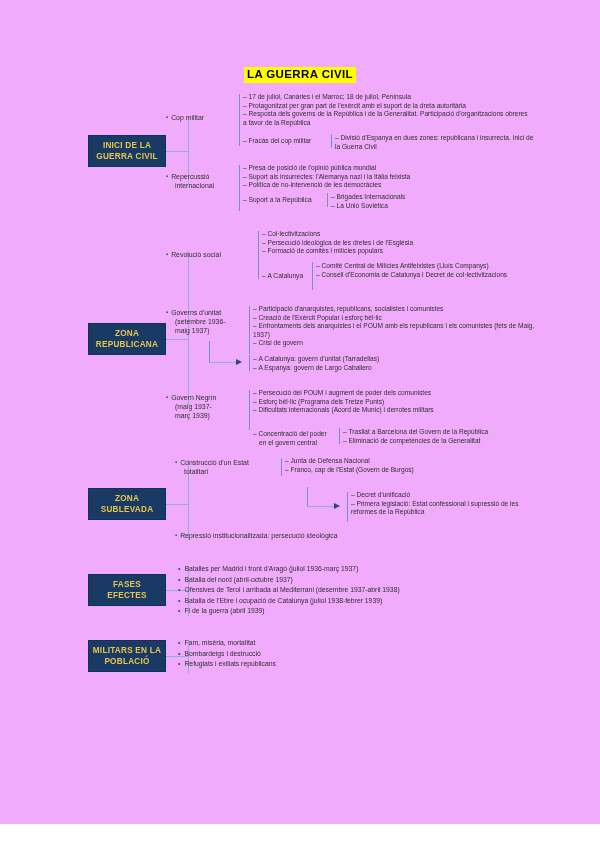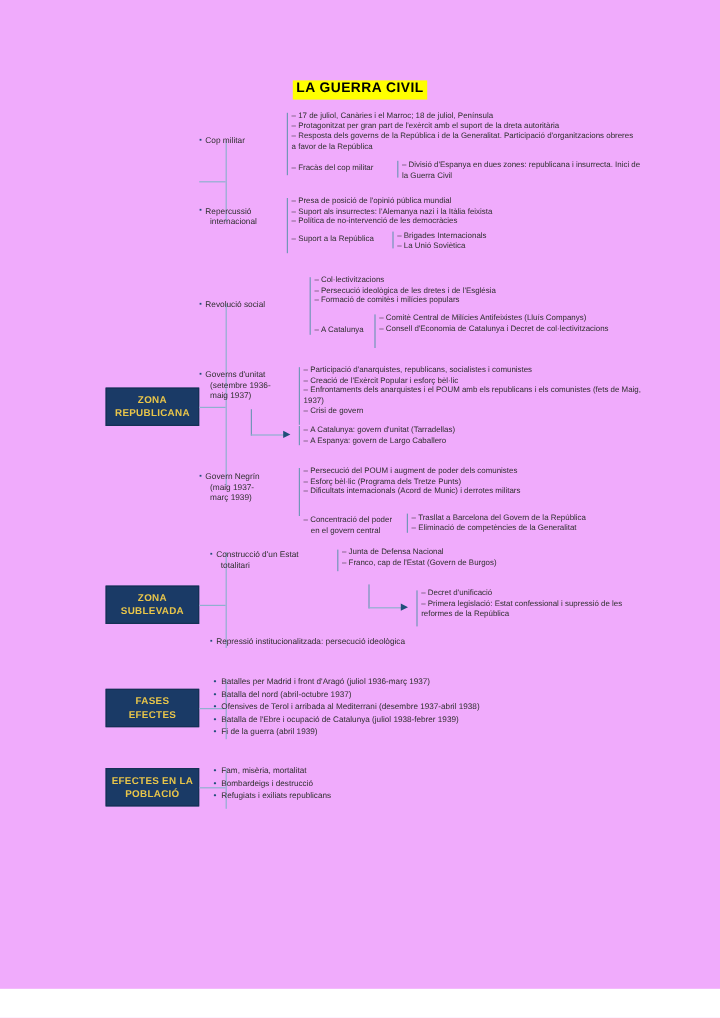--- a/index.html
+++ b/index.html
@@ -116,20 +116,24 @@
 </style>
 </head>
 <body>
 
 <div class="page">
 
   <div class="title-wrap">
     <span class="title">LA GUERRA CIVIL</span>
   </div>
 
+  <div class="box" style="left:88px; top:135px; width:78px; height:32px;">
+    <span>INICI DE LA</span>
+    <span>GUERRA CIVIL</span>
+  </div>
 
   <div class="hline" style="left:166px; top:151px; width:22px;"></div>
   <div class="vline" style="left:188px; top:117px; height:68px;"></div>
 
   <div class="lvl1" style="left:166px; top:113px;">
     <span class="bullet">Cop militar</span>
   </div>
   <div class="vline dark" style="left:239px; top:94px; height:52px;"></div>
   <div class="tx wrap" style="left:243px; top:93px; width:290px;">
     <span class="dash">17 de juliol, Canàries i el Marroc; 18 de juliol, Península</span>
@@ -269,21 +273,21 @@
   <div class="vline" style="left:188px; top:566px; height:50px;"></div>
   <ul class="dots" style="left:178px; top:564px;">
     <li>Batalles per Madrid i front d'Aragó (juliol 1936-març 1937)</li>
     <li>Batalla del nord (abril-octubre 1937)</li>
     <li>Ofensives de Terol i arribada al Mediterrani (desembre 1937-abril 1938)</li>
     <li>Batalla de l'Ebre i ocupació de Catalunya (juliol 1938-febrer 1939)</li>
     <li>Fi de la guerra (abril 1939)</li>
   </ul>
 
   <div class="box" style="left:88px; top:640px; width:78px; height:32px;">
-    <span>EFECTES EN LA</span>
+    <span>MILITARS EN LA</span>
     <span>POBLACIÓ</span>
   </div>
   <div class="hline" style="left:166px; top:656px; width:22px;"></div>
   <div class="vline" style="left:188px; top:640px; height:34px;"></div>
   <ul class="dots" style="left:178px; top:638px;">
     <li>Fam, misèria, mortalitat</li>
     <li>Bombardeigs i destrucció</li>
     <li>Refugiats i exiliats republicans</li>
   </ul>
 

